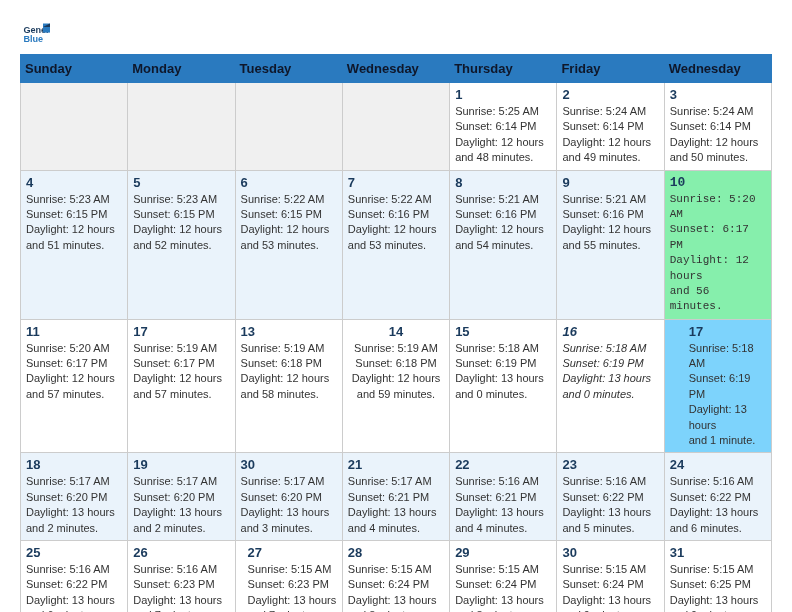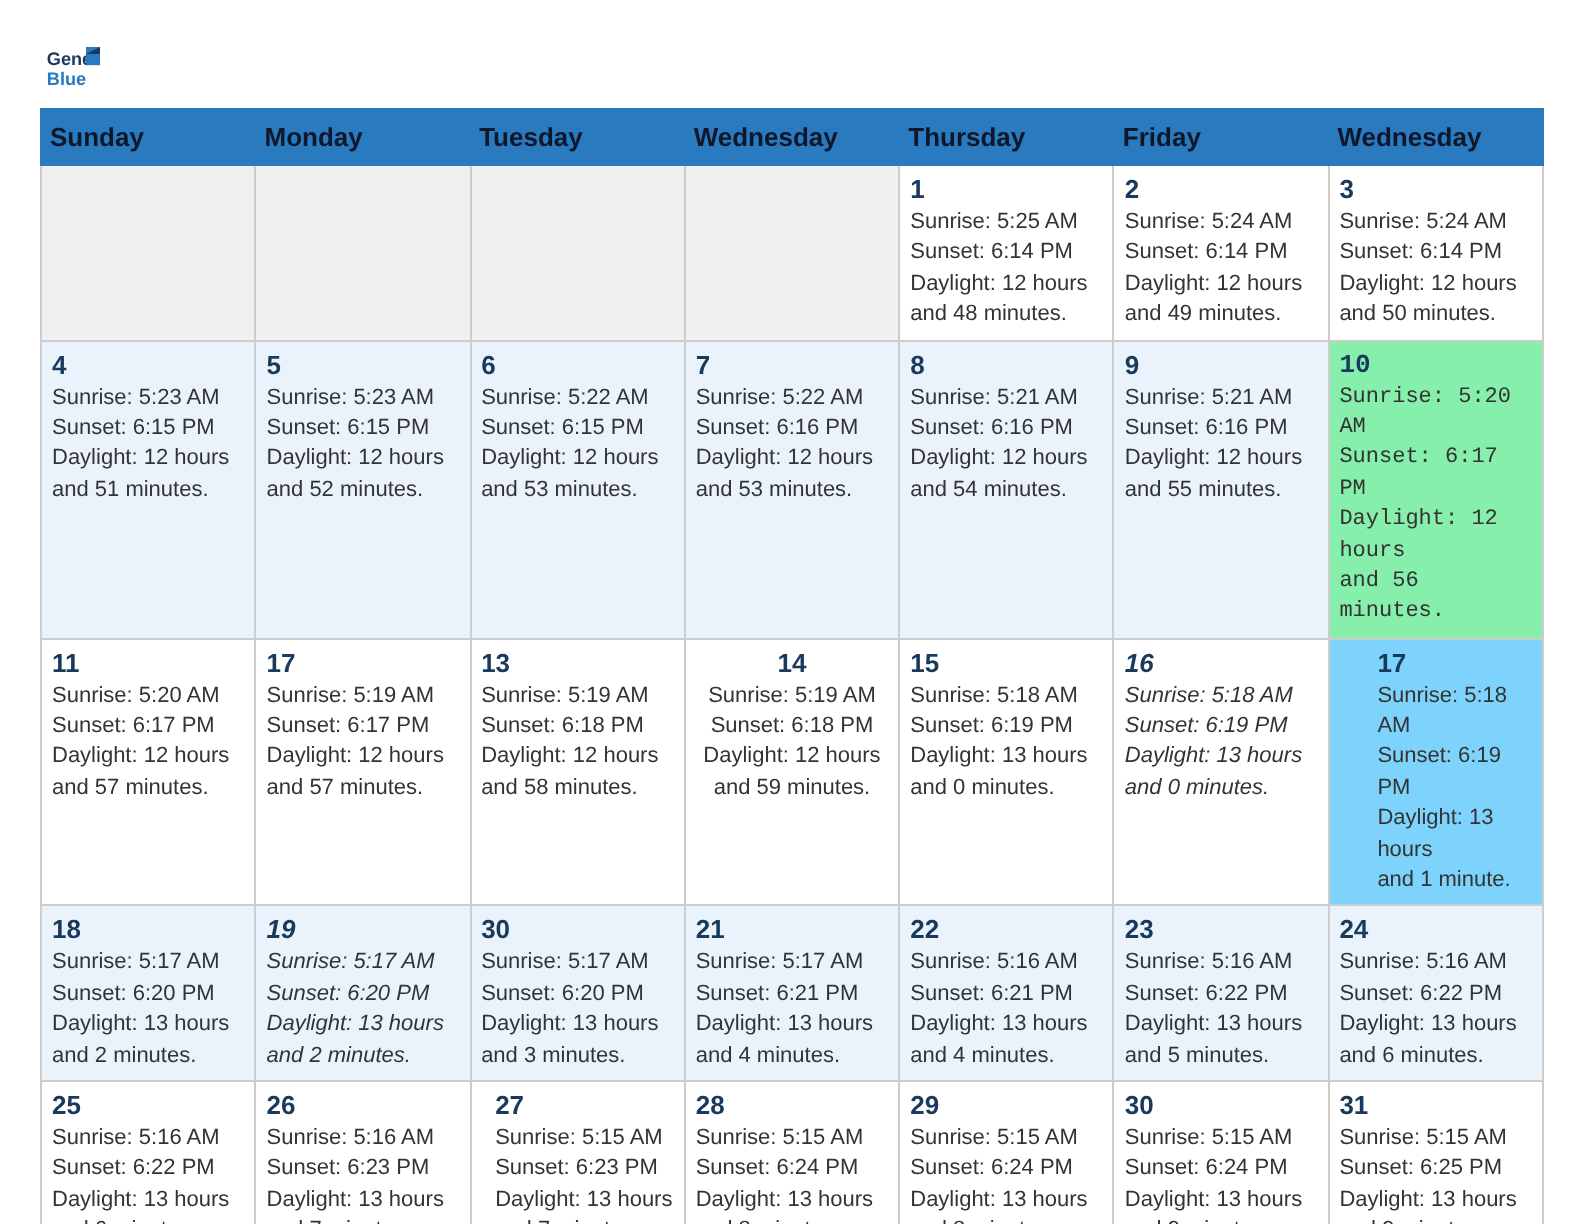--- a/index.html
+++ b/index.html
@@ -251,21 +251,21 @@
         </td>
       </tr>
       <tr>
         <td style="background: rgb(234, 243, 251);">
           <span class="day-number">18</span>
           <div class="day-info" style="white-space: pre-line;">Sunrise: 5:17 AM
 Sunset: 6:20 PM
 Daylight: 13 hours
 and 2 minutes.</div>
         </td>
-        <td style="background: rgb(234, 243, 251); font-style: italic;">
+        <td style="background: rgb(234, 243, 251);">
           <span class="day-number">19</span>
           <div class="day-info" style="white-space: pre-line;">Sunrise: 5:17 AM
 Sunset: 6:20 PM
 Daylight: 13 hours
 and 2 minutes.</div>
         </td>
         <td style="background: rgb(234, 243, 251);">
           <span class="day-number">30</span>
           <div class="day-info" style="white-space: pre-line;">Sunrise: 5:17 AM
 Sunset: 6:20 PM

